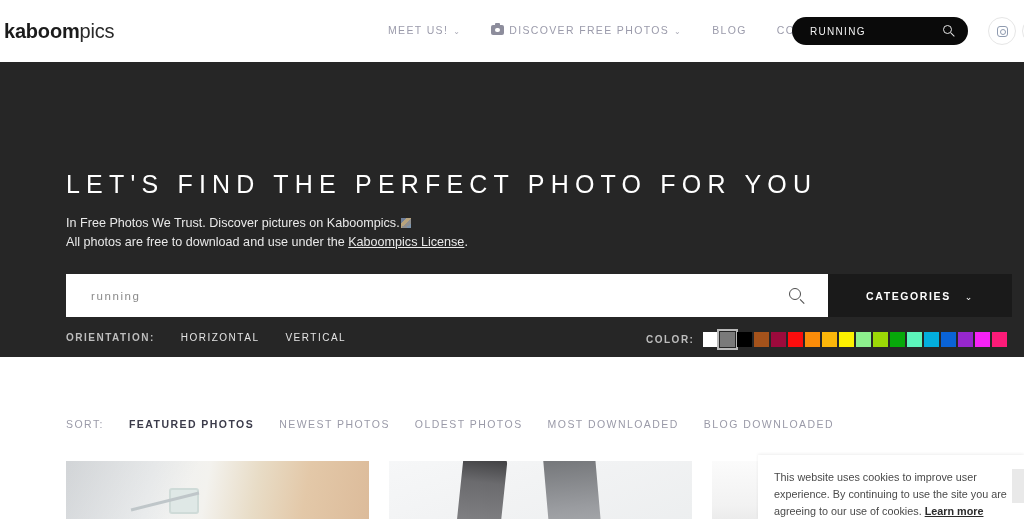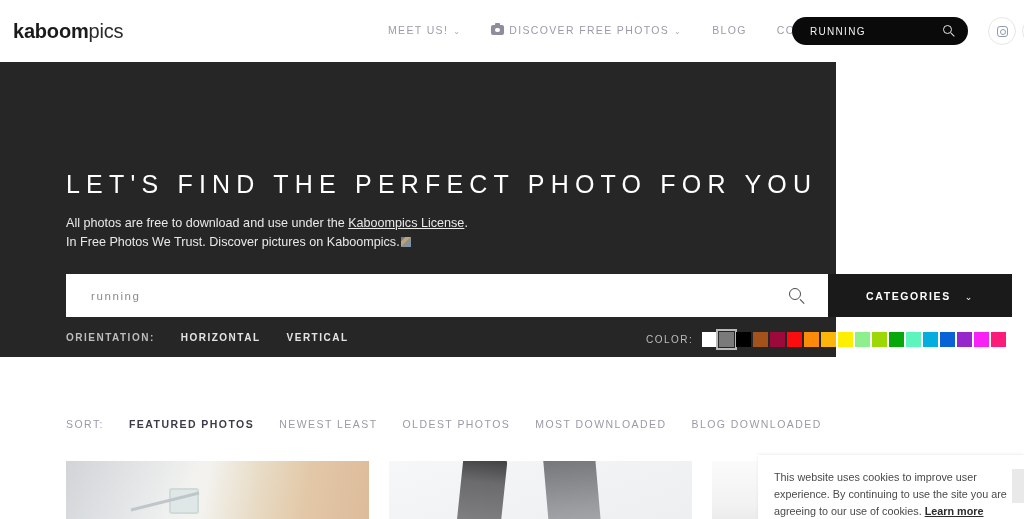--- a/index.html
+++ b/index.html
@@ -11,21 +11,21 @@
   }
 
   
   .header {
     position: relative;
     width: 1024px; height: 62px;
     background: #ffffff;
     display: flex; align-items: center;
   }
   .logo {
-    position: absolute; left: 13px; top: 20px;
+    position: absolute; left: 4px; top: 20px;
     font-size: 20px; letter-spacing: -0.2px;
     color: #1b1b1b; white-space: nowrap;
   }
   .logo .b { font-weight: 700; }
   .logo .n { font-weight: 400; color: #2a2a2a; }
 
   .nav {
     position: absolute; left: 388px; top: 24px;
     display: flex; align-items: center; gap: 30px;
     font-size: 10.5px; letter-spacing: 1.35px;
@@ -78,21 +78,21 @@
     position: relative;
   }
   .ig:after {
     content: ""; position: absolute; left: 2px; top: 2px;
     width: 4px; height: 4px; border: 1.4px solid #8f9bb0; border-radius: 50%;
   }
 
   
   .hero {
     position: relative;
-    width: 836px; height: 295px;
+    width: 1024px; height: 295px;
     background: #262626;
   }
   .hero-title {
     position: absolute; left: 66px; top: 108px;
     font-size: 25px; font-weight: 400; color: #ffffff;
     letter-spacing: 6.2px; white-space: nowrap;
   }
   .hero-sub {
     position: absolute; left: 66px; top: 152px;
     font-size: 12.6px; color: #e9e9e9; line-height: 19px;
@@ -131,29 +131,29 @@
     font-size: 10.5px; letter-spacing: 1.6px; font-weight: 700; color: #ffffff;
   }
   .catbtn .caret { color: #ffffff; font-size: 9px; font-weight: 400; }
 
   .filters { position: absolute; left: 66px; top: 270px; }
   .frow {
     display: flex; align-items: center; gap: 26px;
     font-size: 10px; letter-spacing: 1.5px; margin-bottom: 19px;
   }
   .flabel { color: #bdbdbd; font-weight: 700; }
-  .fopt { color: #e4e4e4; font-weight: 700; cursor: pointer; }
+  .fopt { color: #e4e4e4; font-weight: 400; cursor: pointer; }
   .fopt.dim { color: #bdbdbd; font-weight: 400; }
   .fopt.active { color: #ffffff; font-weight: 700; }
 
   .colorblk {
     position: absolute; left: 646px; top: 270px;
     display: flex; align-items: center; gap: 9px;
   }
-  .clabel { font-size: 10px; letter-spacing: 1.5px; color: #bdbdbd; font-weight: 400; }
+  .clabel { font-size: 10px; letter-spacing: 1.5px; color: #bdbdbd; font-weight: 700; }
   .swatches { display: flex; align-items: center; gap: 2px; }
   .sw { width: 15px; height: 15px; display: block; cursor: pointer; }
   .sw.sel { outline: 2px solid #b9b9b9; outline-offset: 1px; }
 
   
   .results { position: relative; width: 1024px; height: 162px; background: #ffffff; }
   .sortrow {
     position: absolute; left: 66px; top: 61px;
     display: flex; align-items: baseline; gap: 25px;
     font-size: 10.5px; letter-spacing: 1.45px;
@@ -249,24 +249,24 @@
     <span class="ig"></span>
   </div>
   <div class="social s2"></div>
 </div>
 
 <div class="hero">
   <div class="hero-title">LET'S FIND THE PERFECT PHOTO FOR YOU</div>
 
   <div class="hero-sub">
     <span class="line">
-      <span>All photos are free to download and use under the </span><a class="lic">Kaboompics License</a><span>.</span>
+      <span>In Free Photos We Trust. Discover pictures on Kaboompics.</span><span class="glyph"></span>
     </span>
     <span class="line">
-      <span>In Free Photos We Trust. Discover pictures on Kaboompics.</span><span class="glyph"></span>
+      <span>All photos are free to download and use under the </span><a class="lic">Kaboompics License</a><span>.</span>
     </span>
   </div>
 
   <div class="searchrow">
     <div class="searchbox">
       <span class="val" placeholder="Search for free photos">running</span>
       <span class="mag2"></span>
     </div>
     <div class="catbtn">
       <span>CATEGORIES</span>
@@ -309,21 +309,21 @@
         <span class="sw" style="background: rgb(246, 34, 246);"></span>
         <span class="sw" style="background: rgb(252, 27, 120);"></span>
       </div>
   </div>
 </div>
 
 <div class="results">
   <div class="sortrow">
     <span class="slabel">SORT:</span>
     <span class="sopt active">FEATURED PHOTOS</span>
-    <span class="sopt">NEWEST LEAST</span>
+    <span class="sopt">NEWEST PHOTOS</span>
     <span class="sopt">OLDEST PHOTOS</span>
     <span class="sopt">MOST DOWNLOADED</span>
     <span class="sopt">BLOG DOWNLOADED</span>
   </div>
 
   <div class="grid">
     <div class="thumb t1"></div>
     <div class="thumb t2"></div>
     <div class="thumb t3"></div>
   </div>

